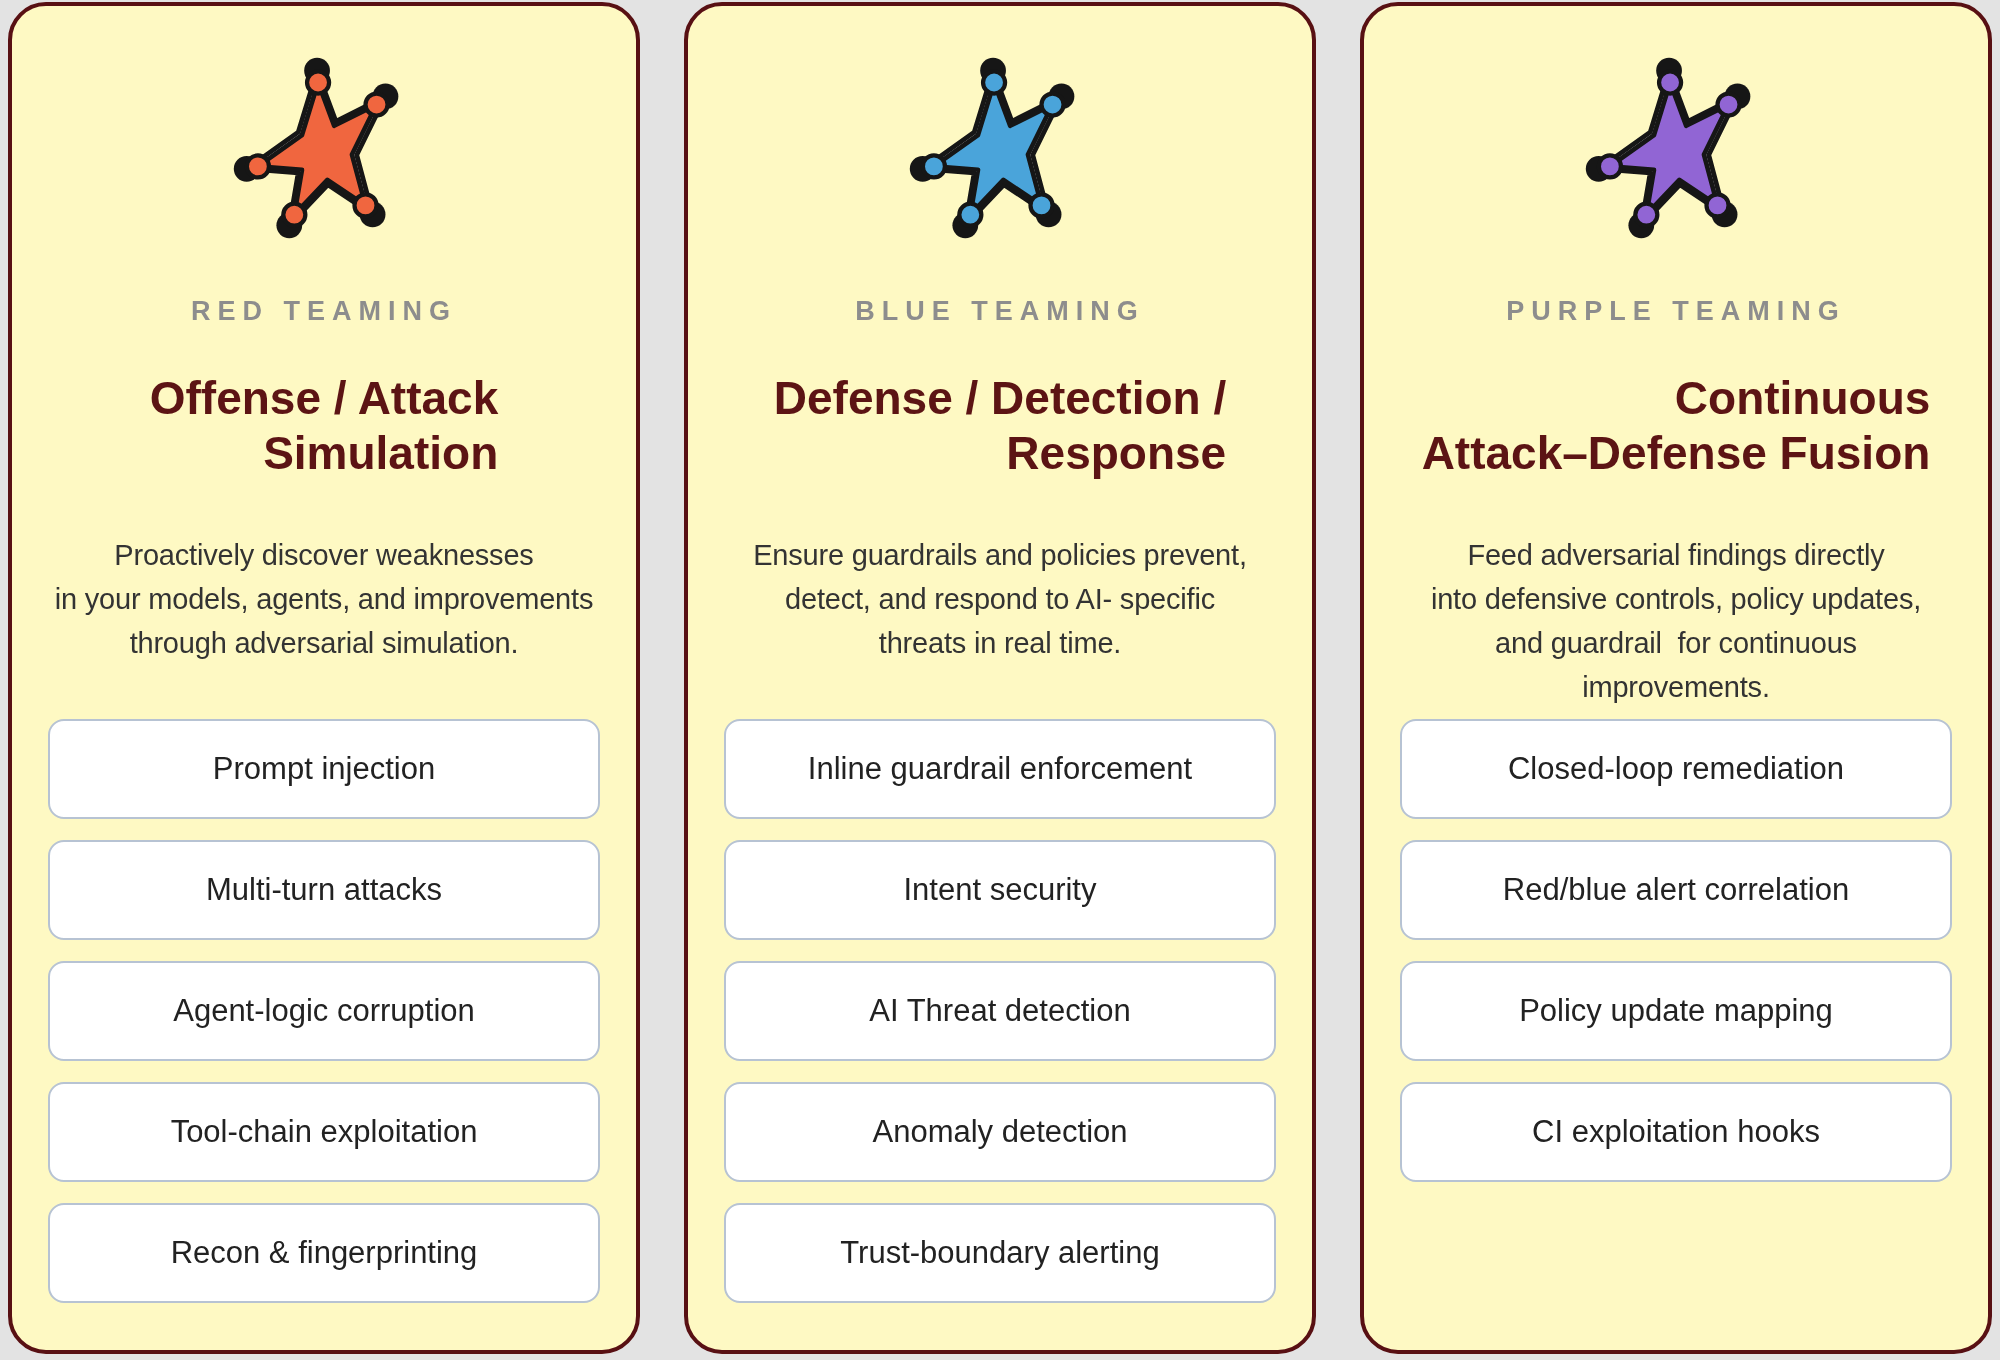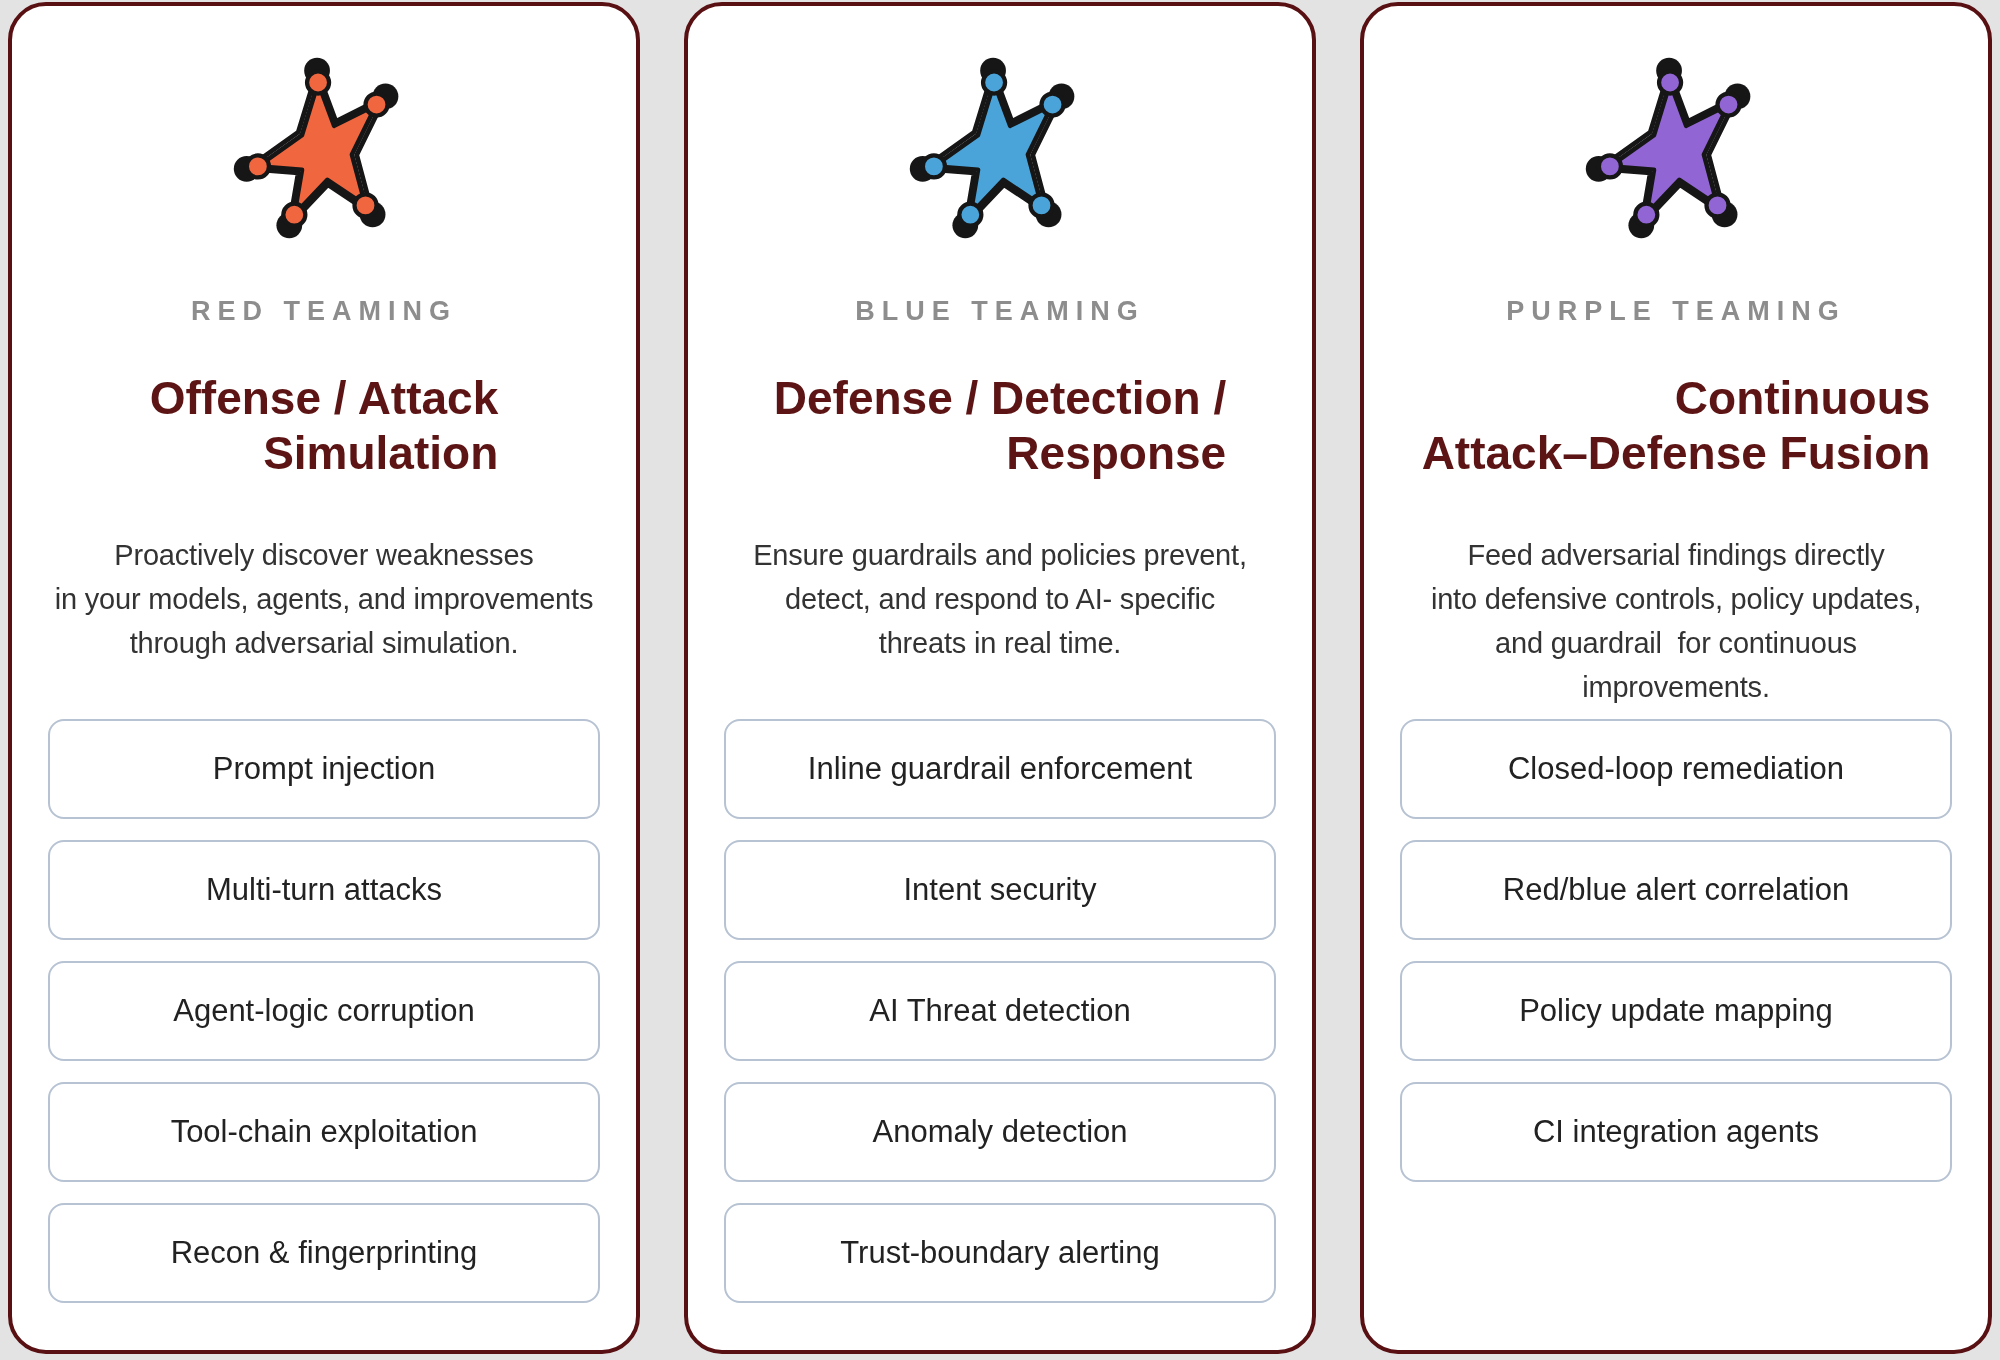--- a/index.html
+++ b/index.html
@@ -13,21 +13,21 @@
     height: 1360px;
     box-sizing: border-box;
     display: flex;
     gap: 44px;
     padding: 2px 8px 6px 8px;
     background: #e3e3e3;
   }
   .card {
     flex: 1 1 0;
     box-sizing: border-box;
-    background: #ffffff;
+    background: #fef9c3;
     border: 4px solid #581013;
     border-radius: 38px;
     display: flex;
     flex-direction: column;
     align-items: center;
     padding: 0 20px;
     overflow: hidden;
   }
   .star-wrap {
     margin-top: 46px;
@@ -202,17 +202,17 @@
     <div class="desc-box">
       <p class="card-desc">Feed adversarial findings directly
 into defensive controls, policy updates,
 and guardrail&nbsp; for continuous
 improvements.</p>
     </div>
     <ul class="pill-list">
       <li class="pill">Closed-loop remediation</li>
       <li class="pill">Red/blue alert correlation</li>
       <li class="pill">Policy update mapping</li>
-      <li class="pill">CI integration agents</li>
+      <li class="pill">CI exploitation hooks</li>
     </ul>
   </section>
 
 </main>
 
 </body></html>

